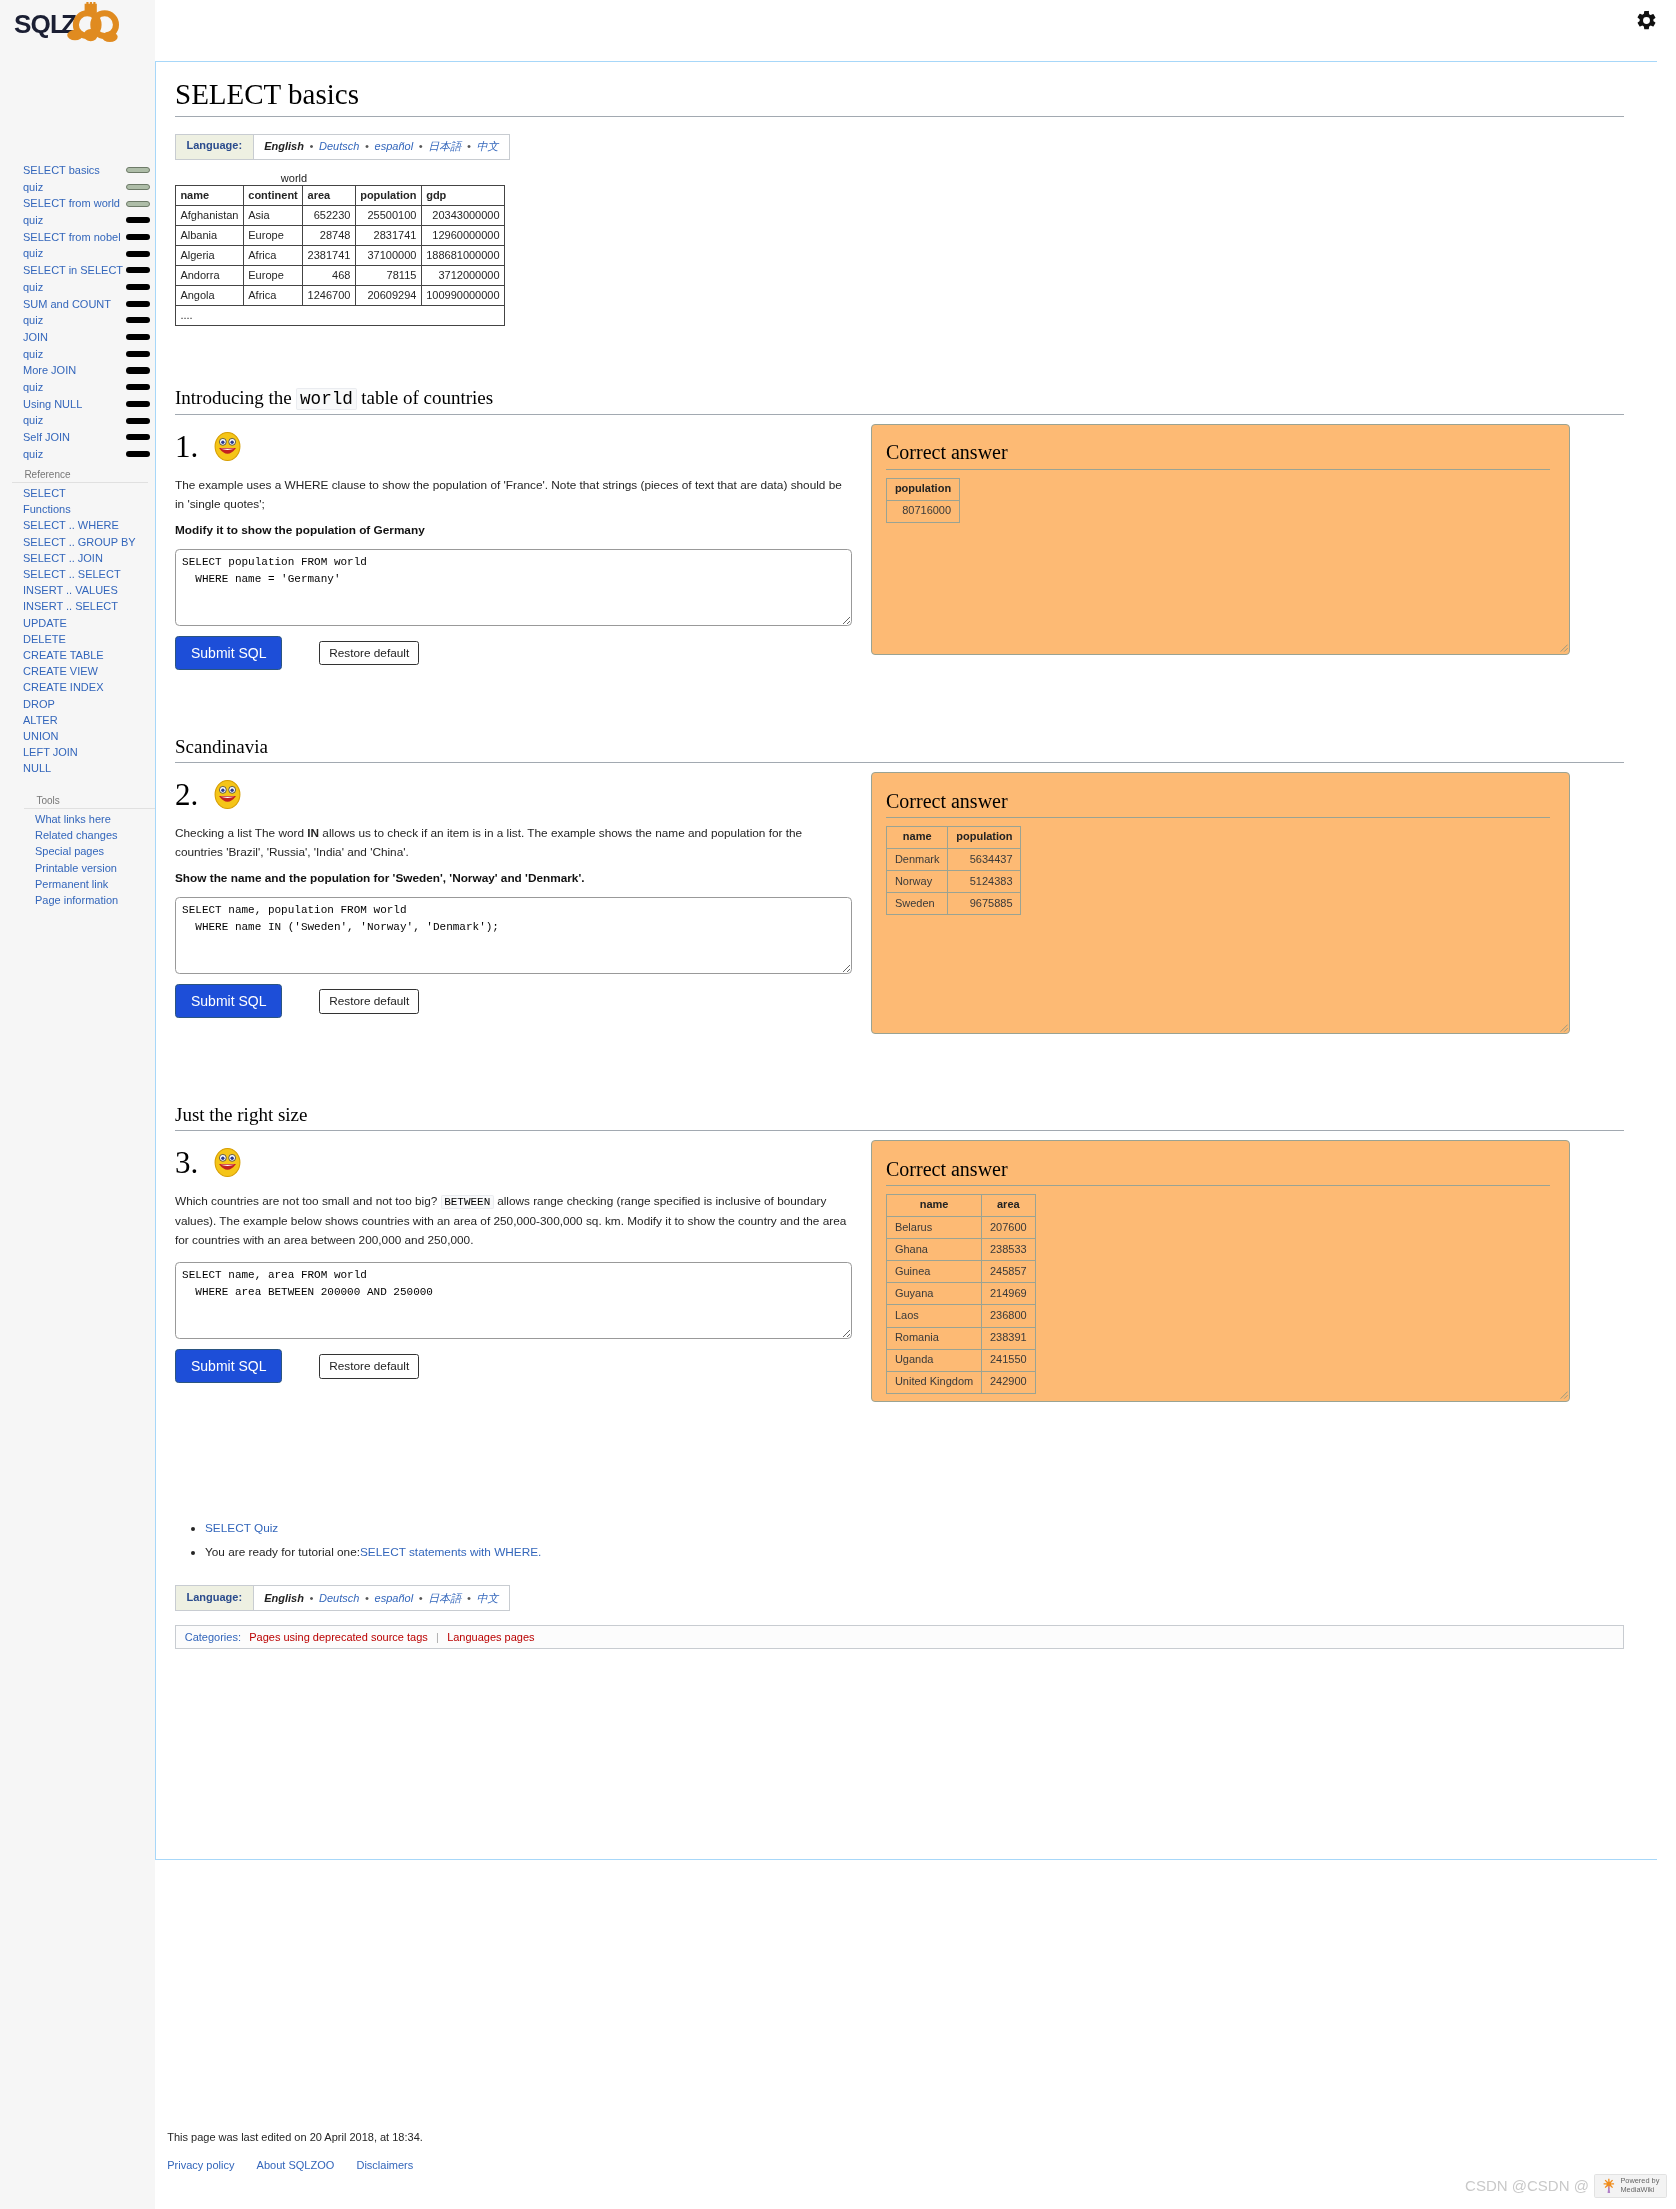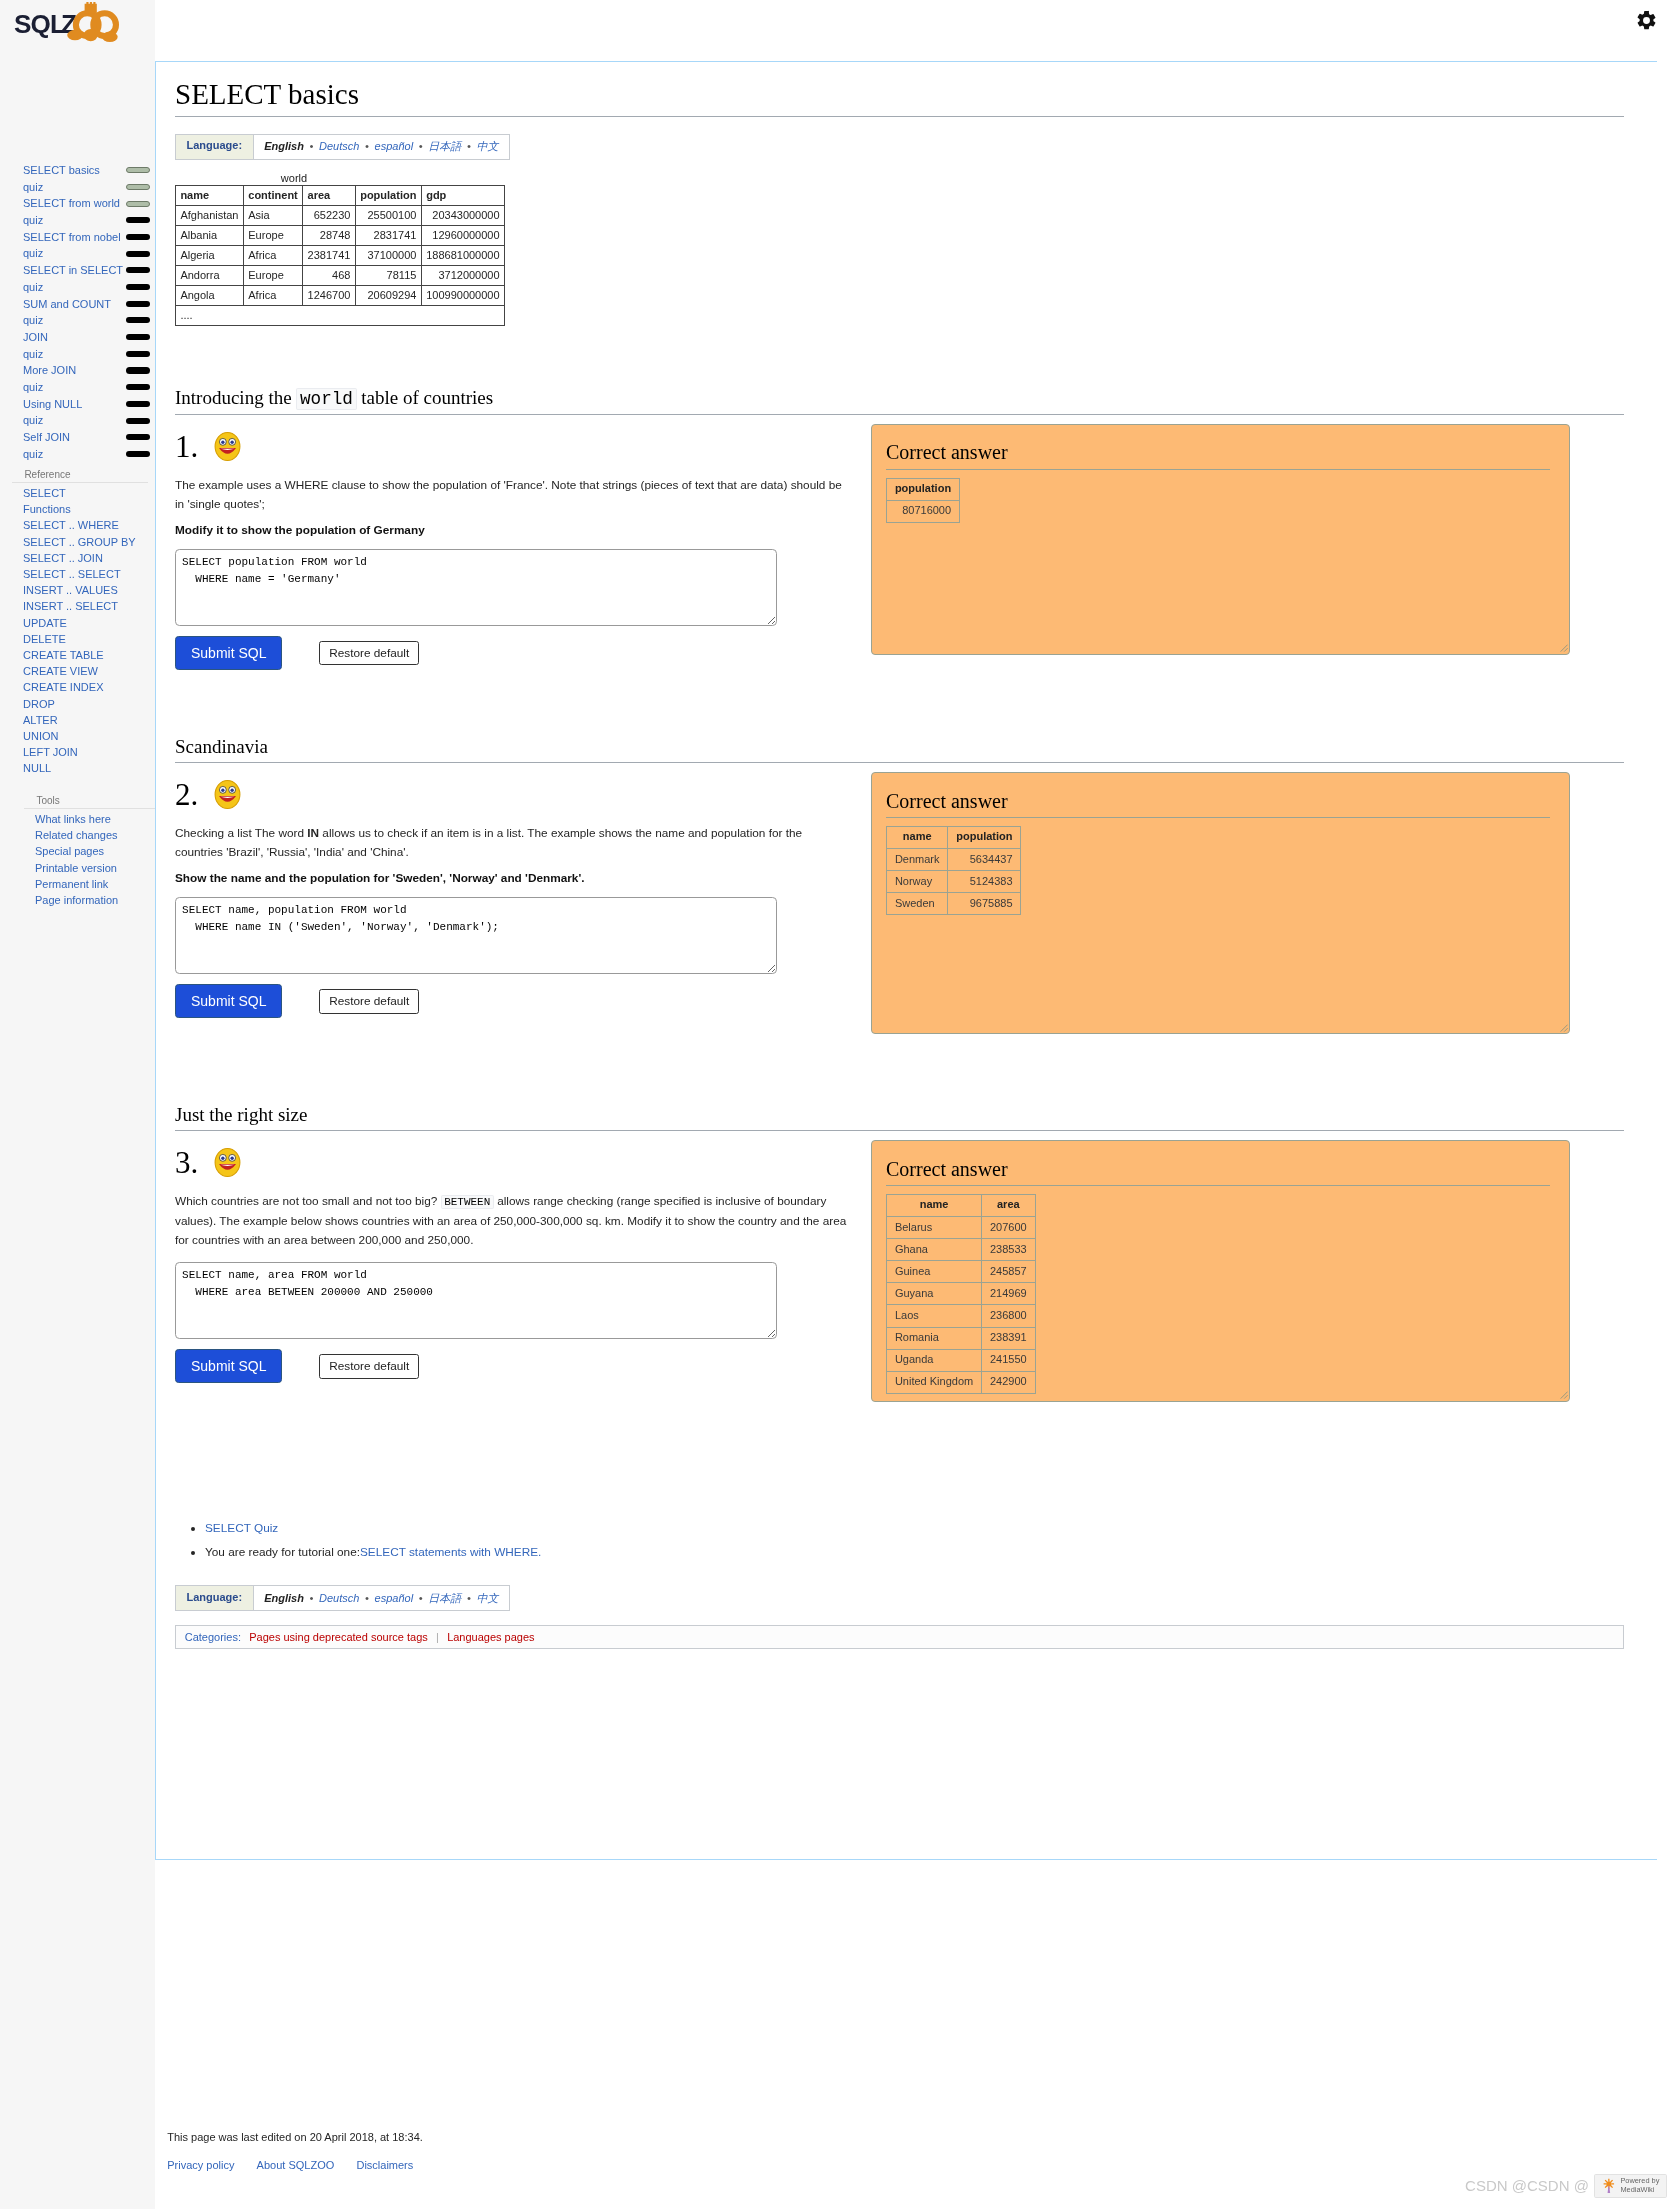--- a/index.html
+++ b/index.html
@@ -123,21 +123,21 @@
   .qnum-row { display:flex; align-items:center; gap:14px; height:45px; }
   .qnum {
     font-family:"Liberation Serif", serif;
     font-size:31px; color:#000; line-height:1;
   }
   .smiley { width:31px; height:31px; display:block; }
   .qtext { font-size:11.8px; line-height:1.62; margin:7px 0 0 0; color:#252525; }
   .qtask { font-size:11.8px; font-weight:bold; margin:8.7px 0 0 0; color:#111; }
 
   textarea.sqlbox {
-    display:block; width:602px; margin-top:12.2px;
+    display:block; width:677px; margin-top:12.2px;
     font-family:"Liberation Mono", monospace;
     font-size:11px; line-height:1.5; color:#000;
     padding:4.4px 6.1px; border:0.9px solid #999; border-radius:4.4px;
     background:#fff; resize:both; overflow:auto;
   }
   .btn-row { display:flex; align-items:center; gap:37px; margin-top:10.5px; }
   .btn-submit {
     background:#1d4ed8; color:#fff; border:0.9px solid #2b5580;
     border-radius:3.5px; font-size:14px; font-family:"Liberation Sans", sans-serif;
     padding:7.9px 15px; cursor:pointer;

